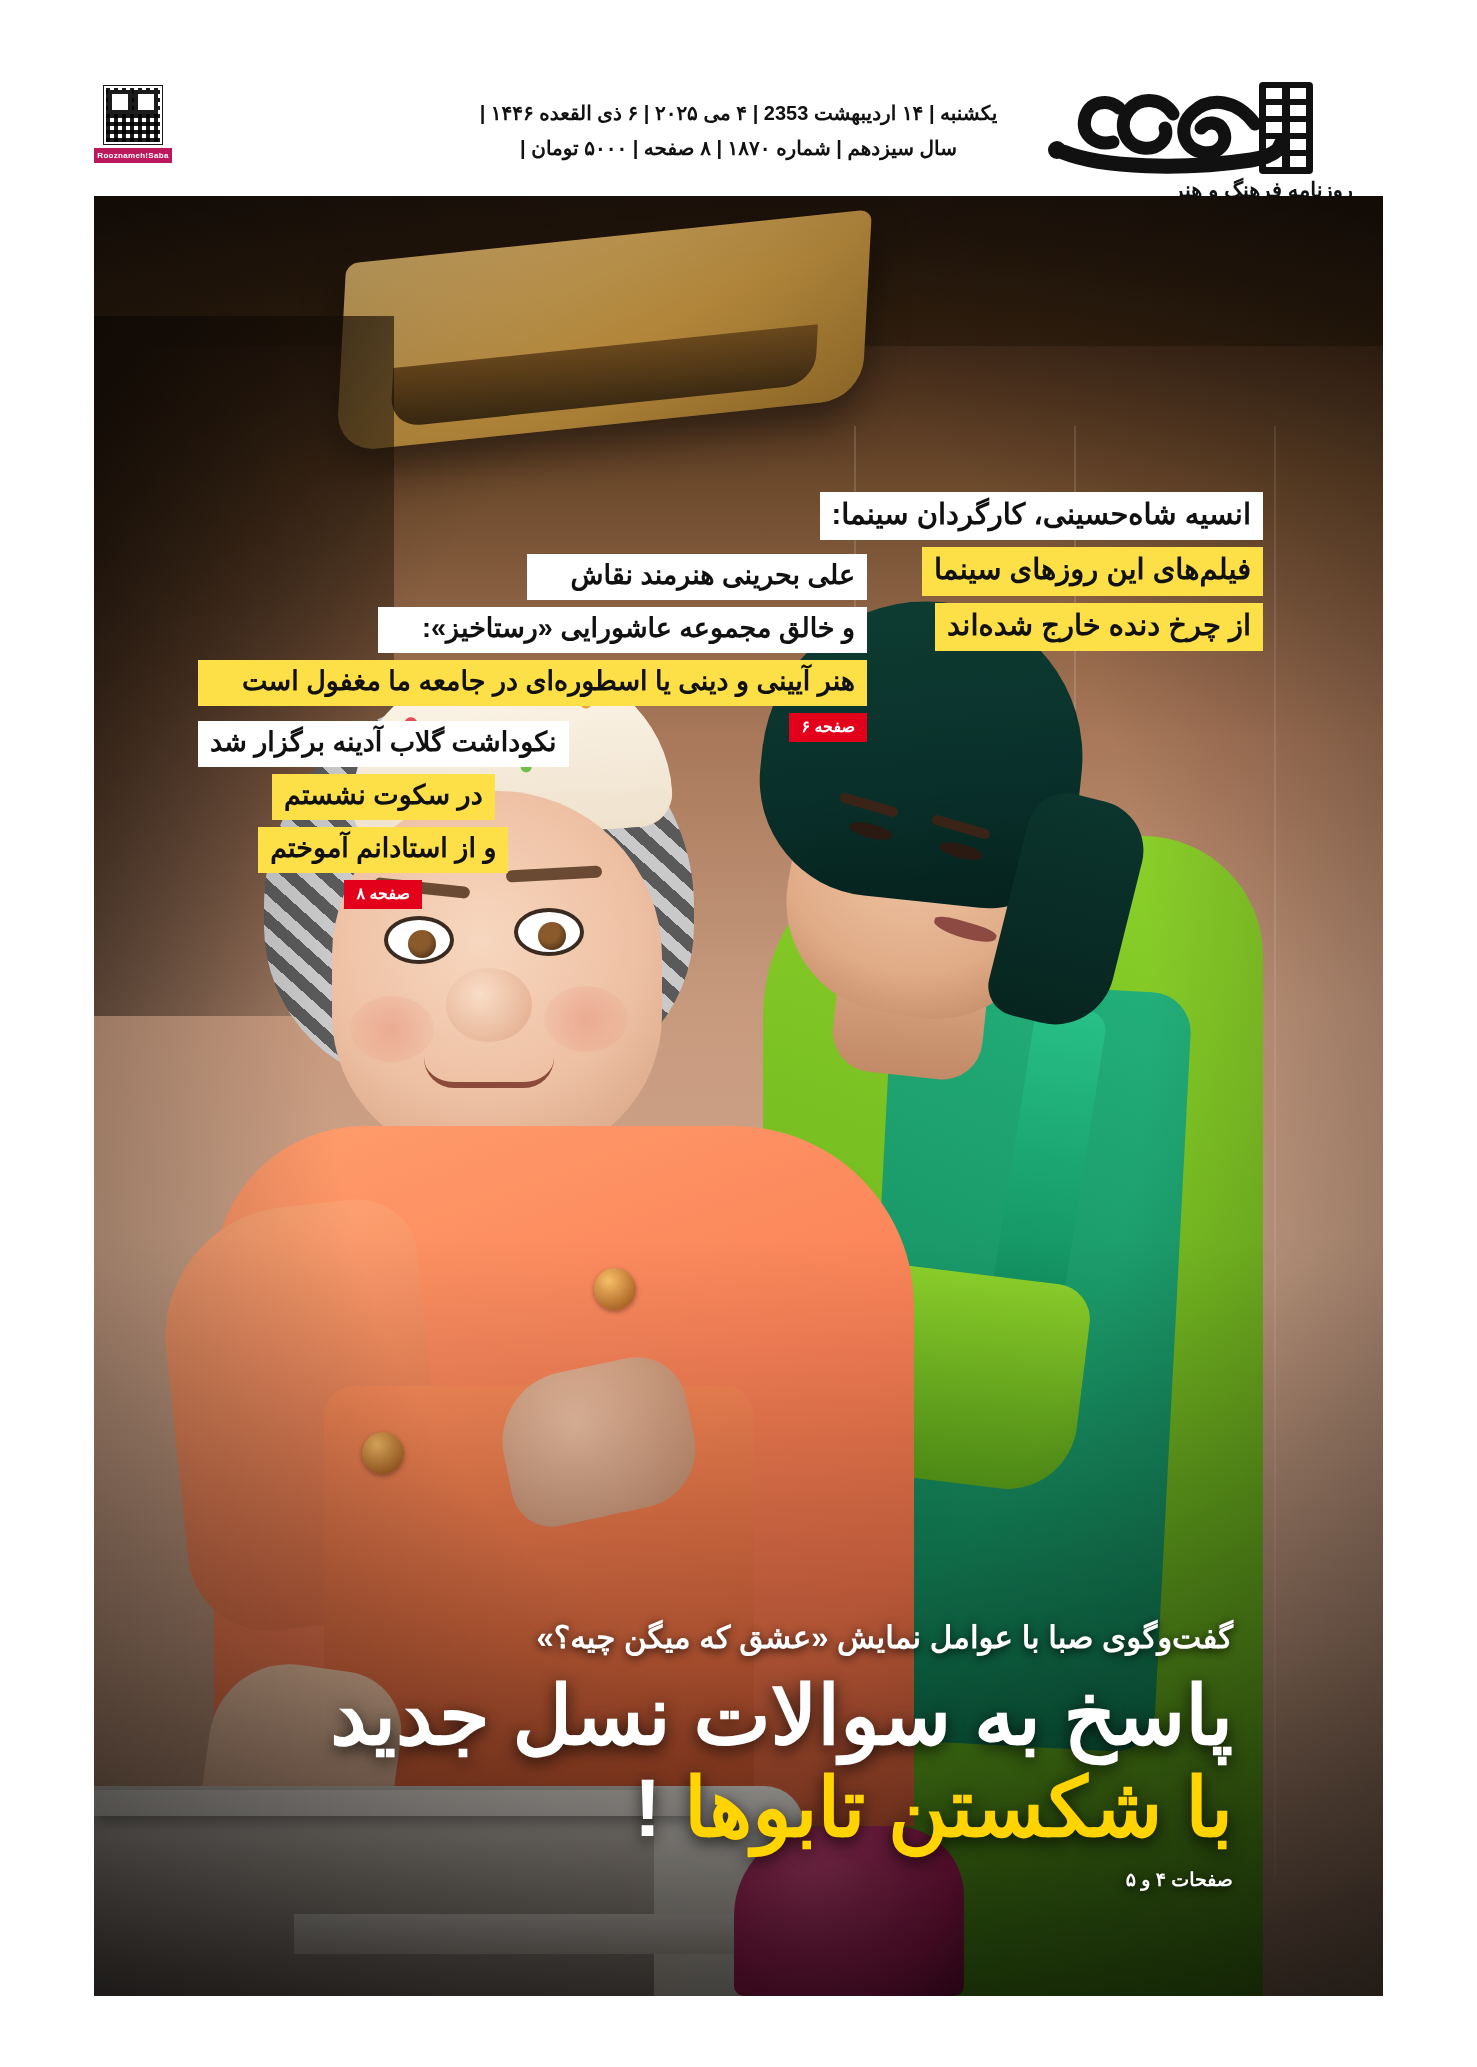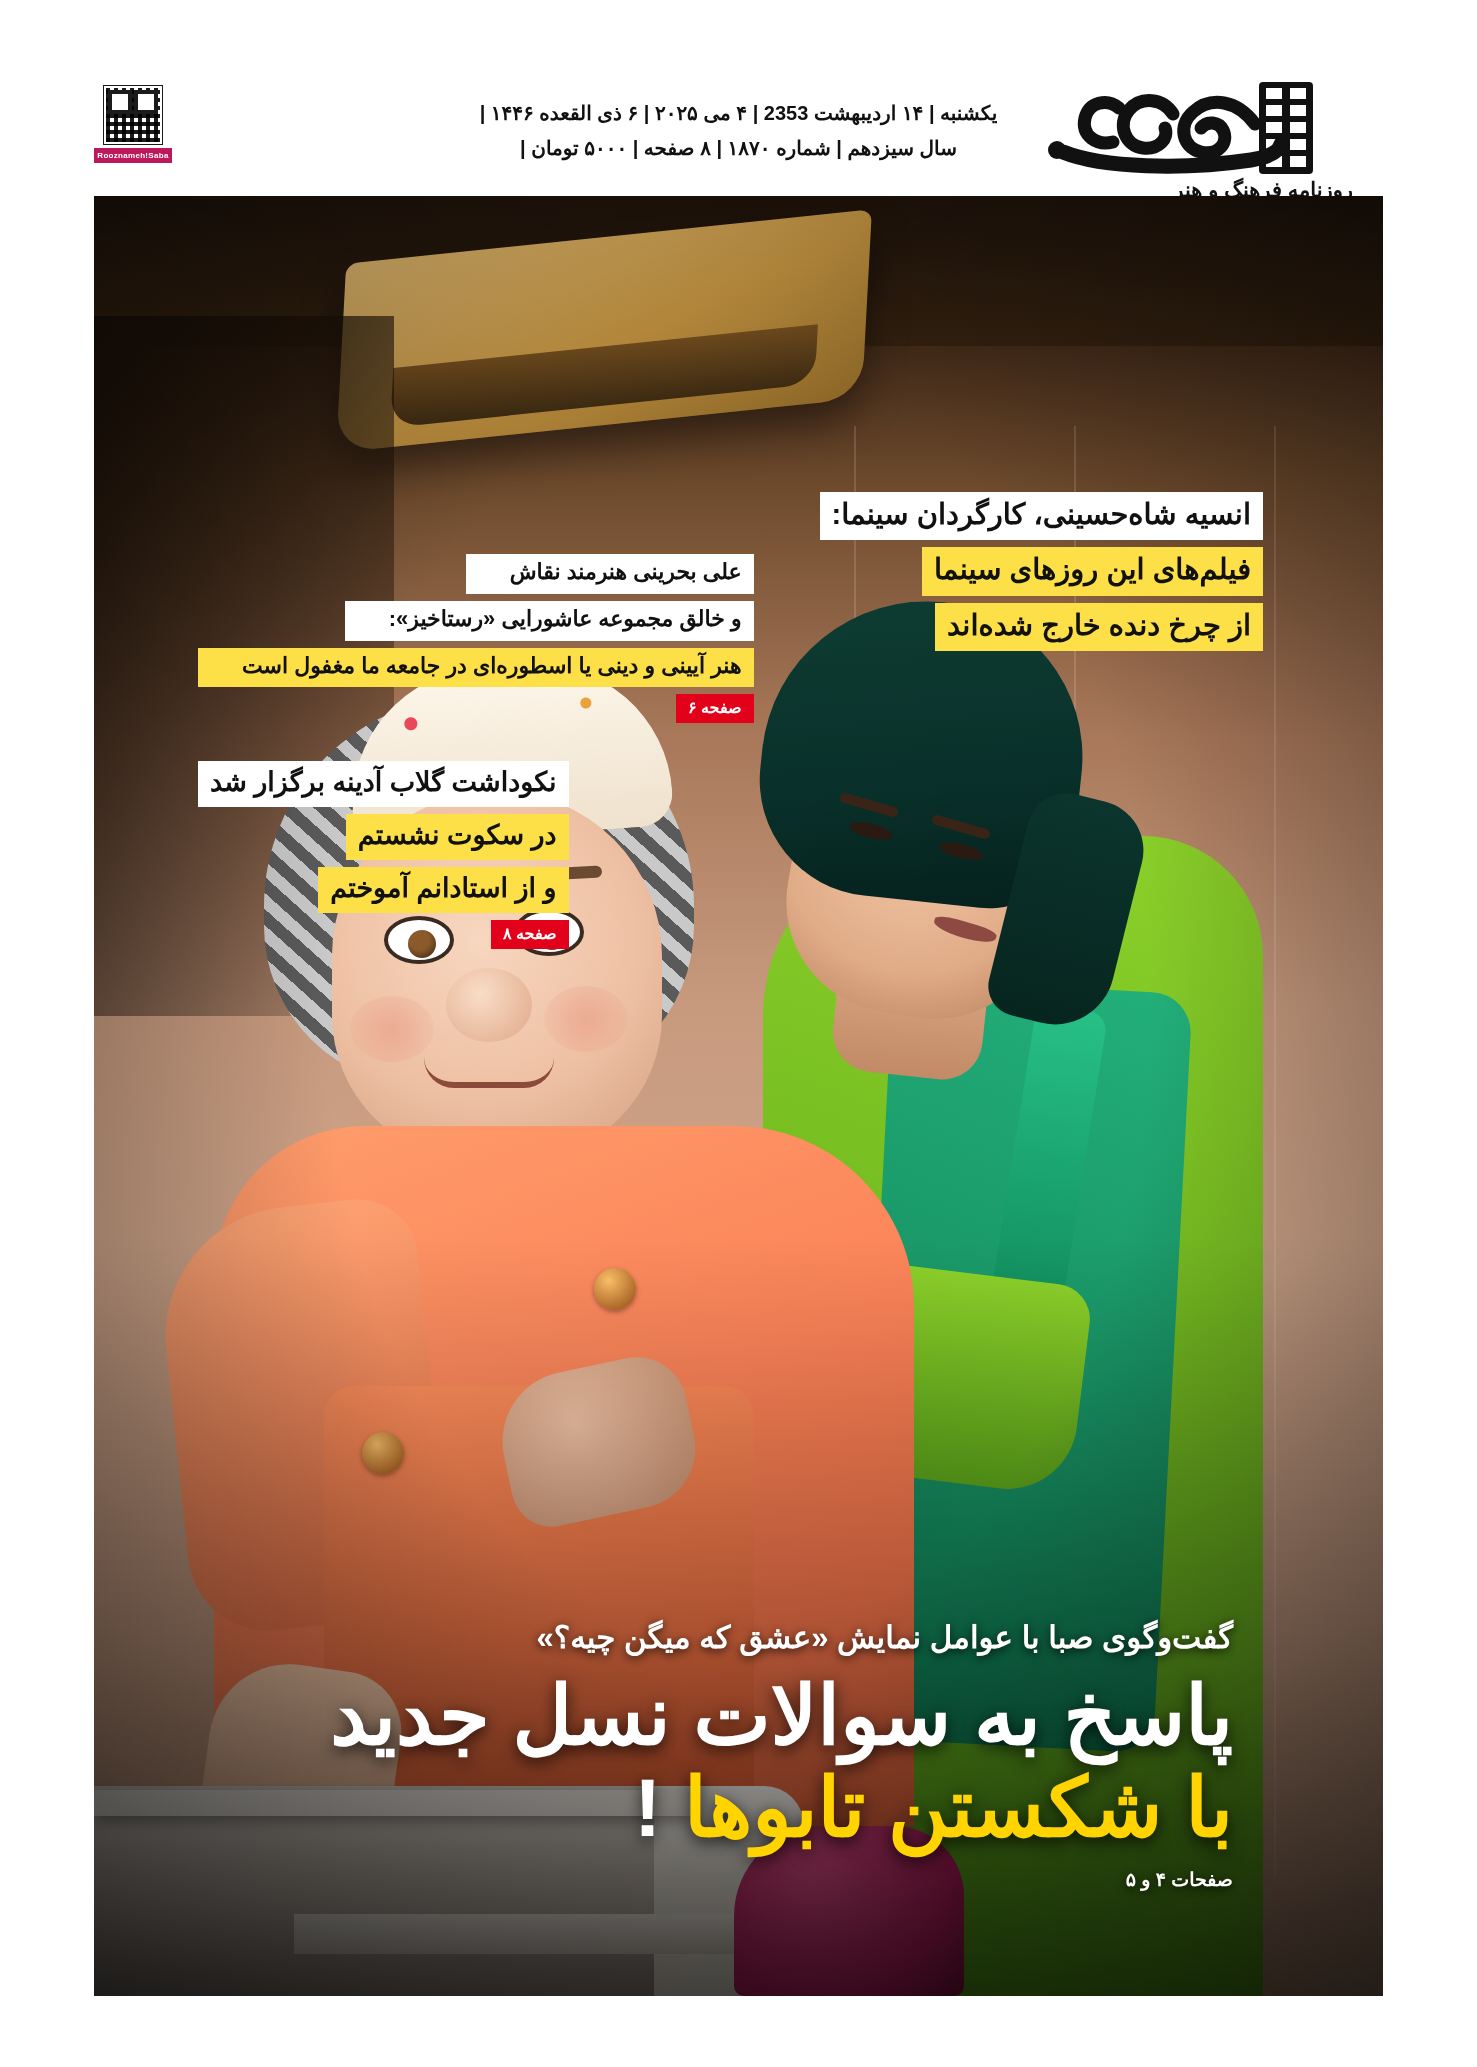--- a/index.html
+++ b/index.html
@@ -444,23 +444,23 @@
     white-space: nowrap;
   }
 
   
   .grp-right { top: 296px; right: 120px; text-align: right; }
   .grp-right .hl-line { font-size: 29px; }
   .grp-right .tag-row { margin-top: 2px; }
 
   
   .grp-left-1 { top: 358px; left: 104px; text-align: right; }
-  .grp-left-1 .hl-line { font-size: 22px; padding-left: 44px; }
-
-  .grp-left-2 { top: 525px; left: 104px; text-align: right; margin-top: 40px; }
+  .grp-left-1 .hl-line { font-size: 27px; padding-left: 44px; }
+
+  .grp-left-2 { top: 525px; left: 104px; text-align: center; }
   .grp-left-2 .hl-line { font-size: 27px; }
 
   
   .main-title {
     position: absolute;
     bottom: 105px;
     right: 150px;
     left: 150px;
     direction: rtl;
     text-align: right;

